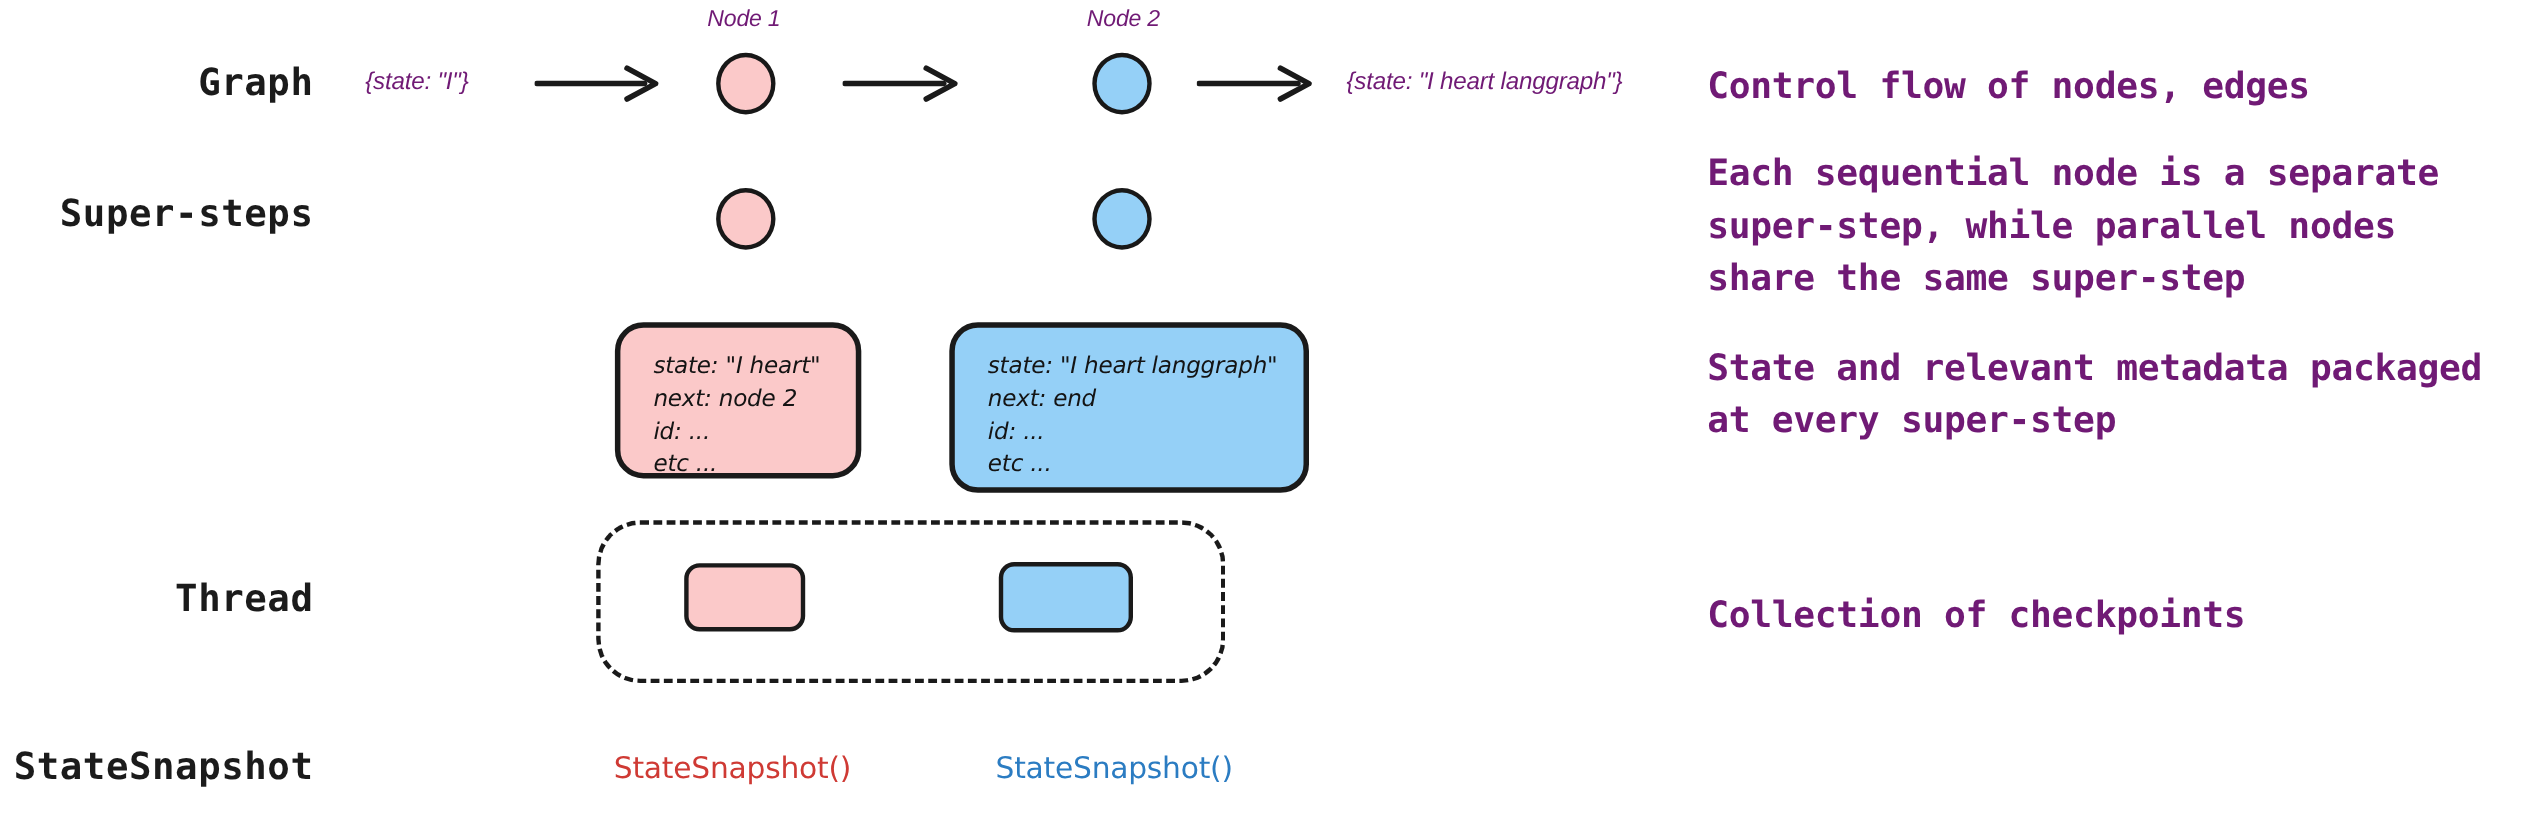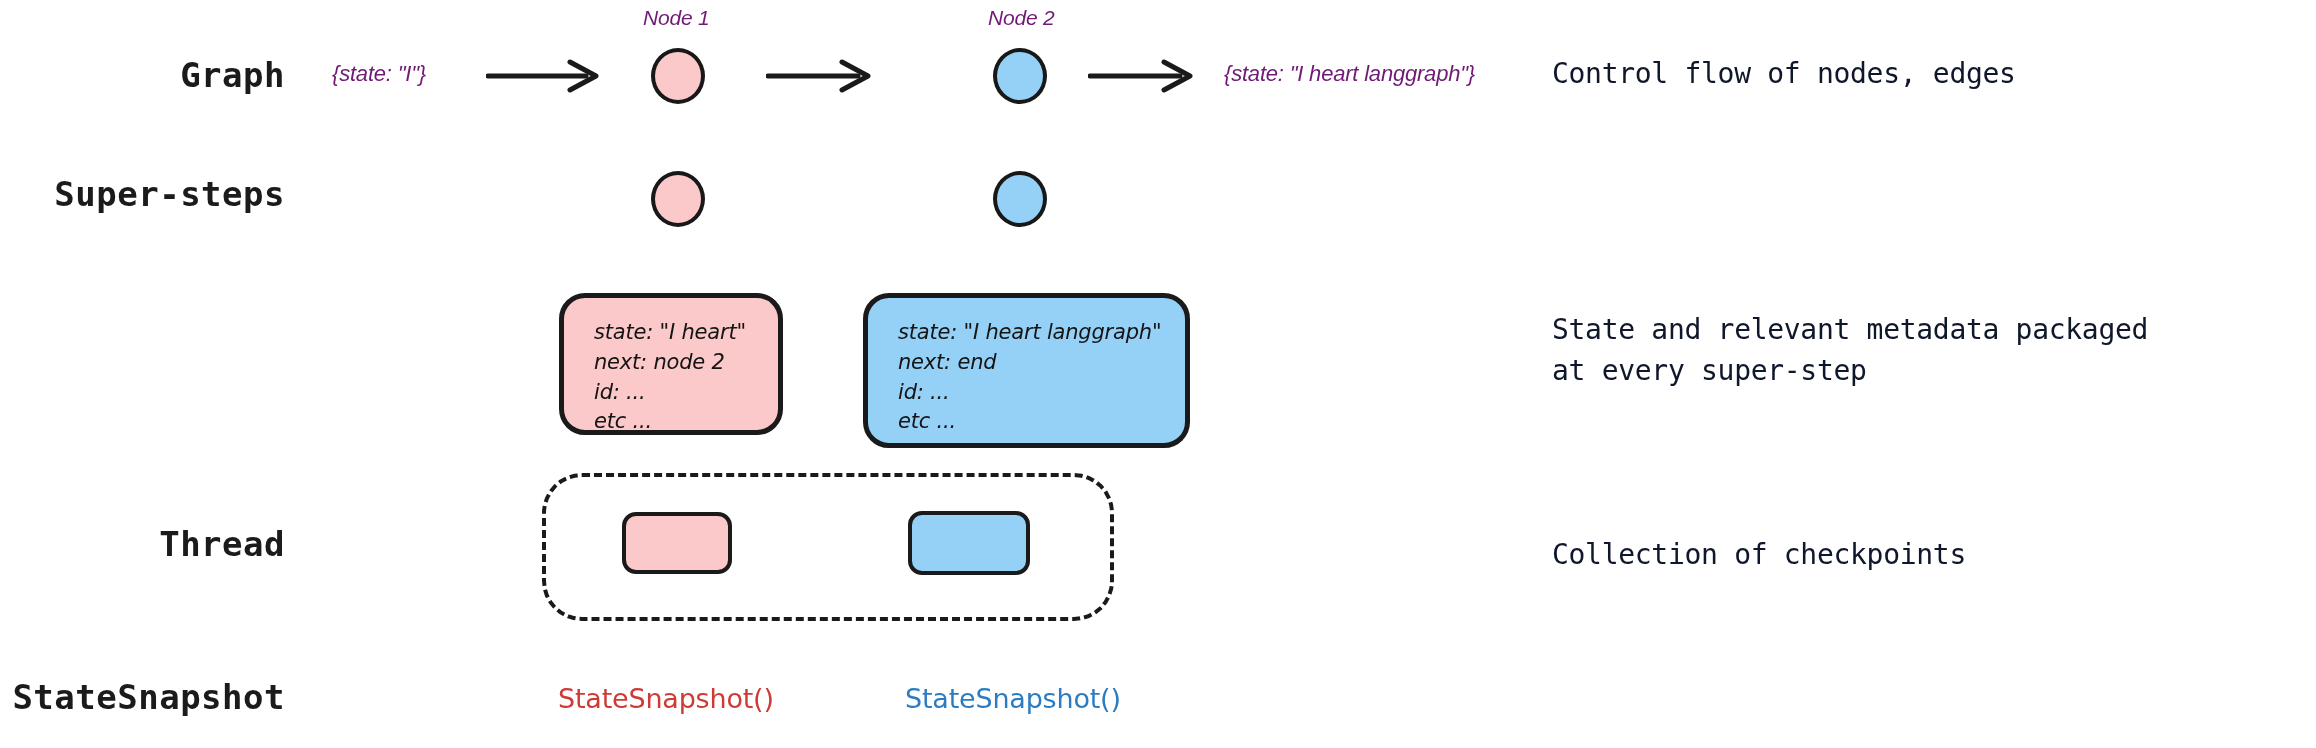--- a/index.html
+++ b/index.html
@@ -31,23 +31,23 @@
     letter-spacing: 0.5px;
     white-space: nowrap;
     line-height: 1;
   }
 
   
   .desc {
     position: absolute;
     left: 1552px;
     font-family: "DejaVu Sans Mono", monospace;
-    font-size: 28px;
-    font-weight: 400;
-    color: #0f172a;
+    font-size: 33px;
+    font-weight: 700;
+    color: #701a75;
     line-height: 1.46;
     letter-spacing: -0.3px;
     white-space: pre-line;
   }
 
   
   .hand {
     position: absolute;
     font-family: Liberation Sans, sans-serif;
     font-style: italic;
@@ -157,20 +157,23 @@
   </svg>
 
   <div class="hand" style="left:1224px; top:60px; font-size:22px;">{state: "I heart langgraph"}</div>
 
   <div class="desc" style="top:54px;">Control flow of nodes, edges</div>
 
   <div class="node-circle" style="left:651px; top:171px; width:54px; height:56px; background:#fbc9c9;"></div>
 
   <div class="node-circle" style="left:993px; top:171px; width:54px; height:56px; background:#95d0f7;"></div>
 
+  <div class="desc" style="top:133px;">Each sequential node is a separate
+super-step, while parallel nodes
+share the same super-step</div>
 
   <div class="ckpt" style="left:559px; top:293px; width:224px; height:142px; background:#fbc9c9;">
     <div class="ckpt-text" style="left:30px; top:20px;">state: "I heart"
 next: node 2
 id: ...
 etc ...</div>
   </div>
 
   <div class="ckpt" style="left:863px; top:293px; width:327px; height:155px; background:#95d0f7;">
     <div class="ckpt-text" style="left:30px; top:20px;">state: "I heart langgraph"

